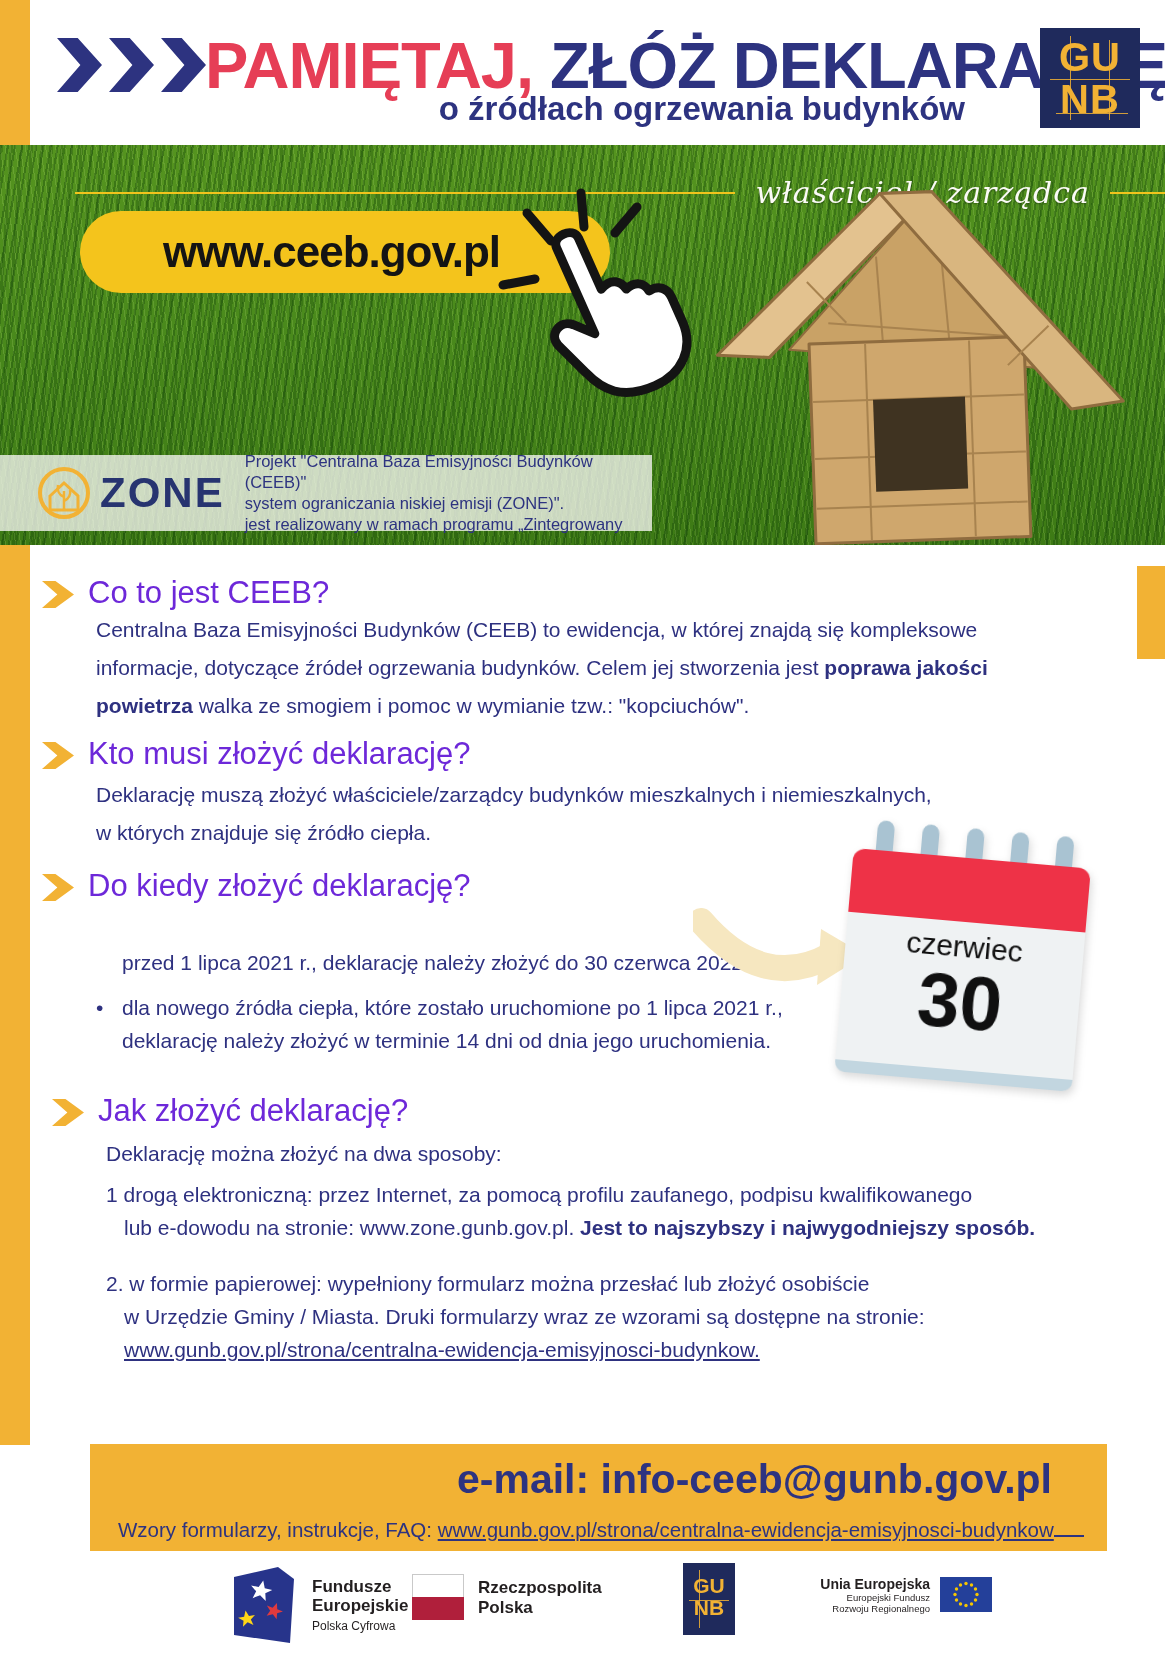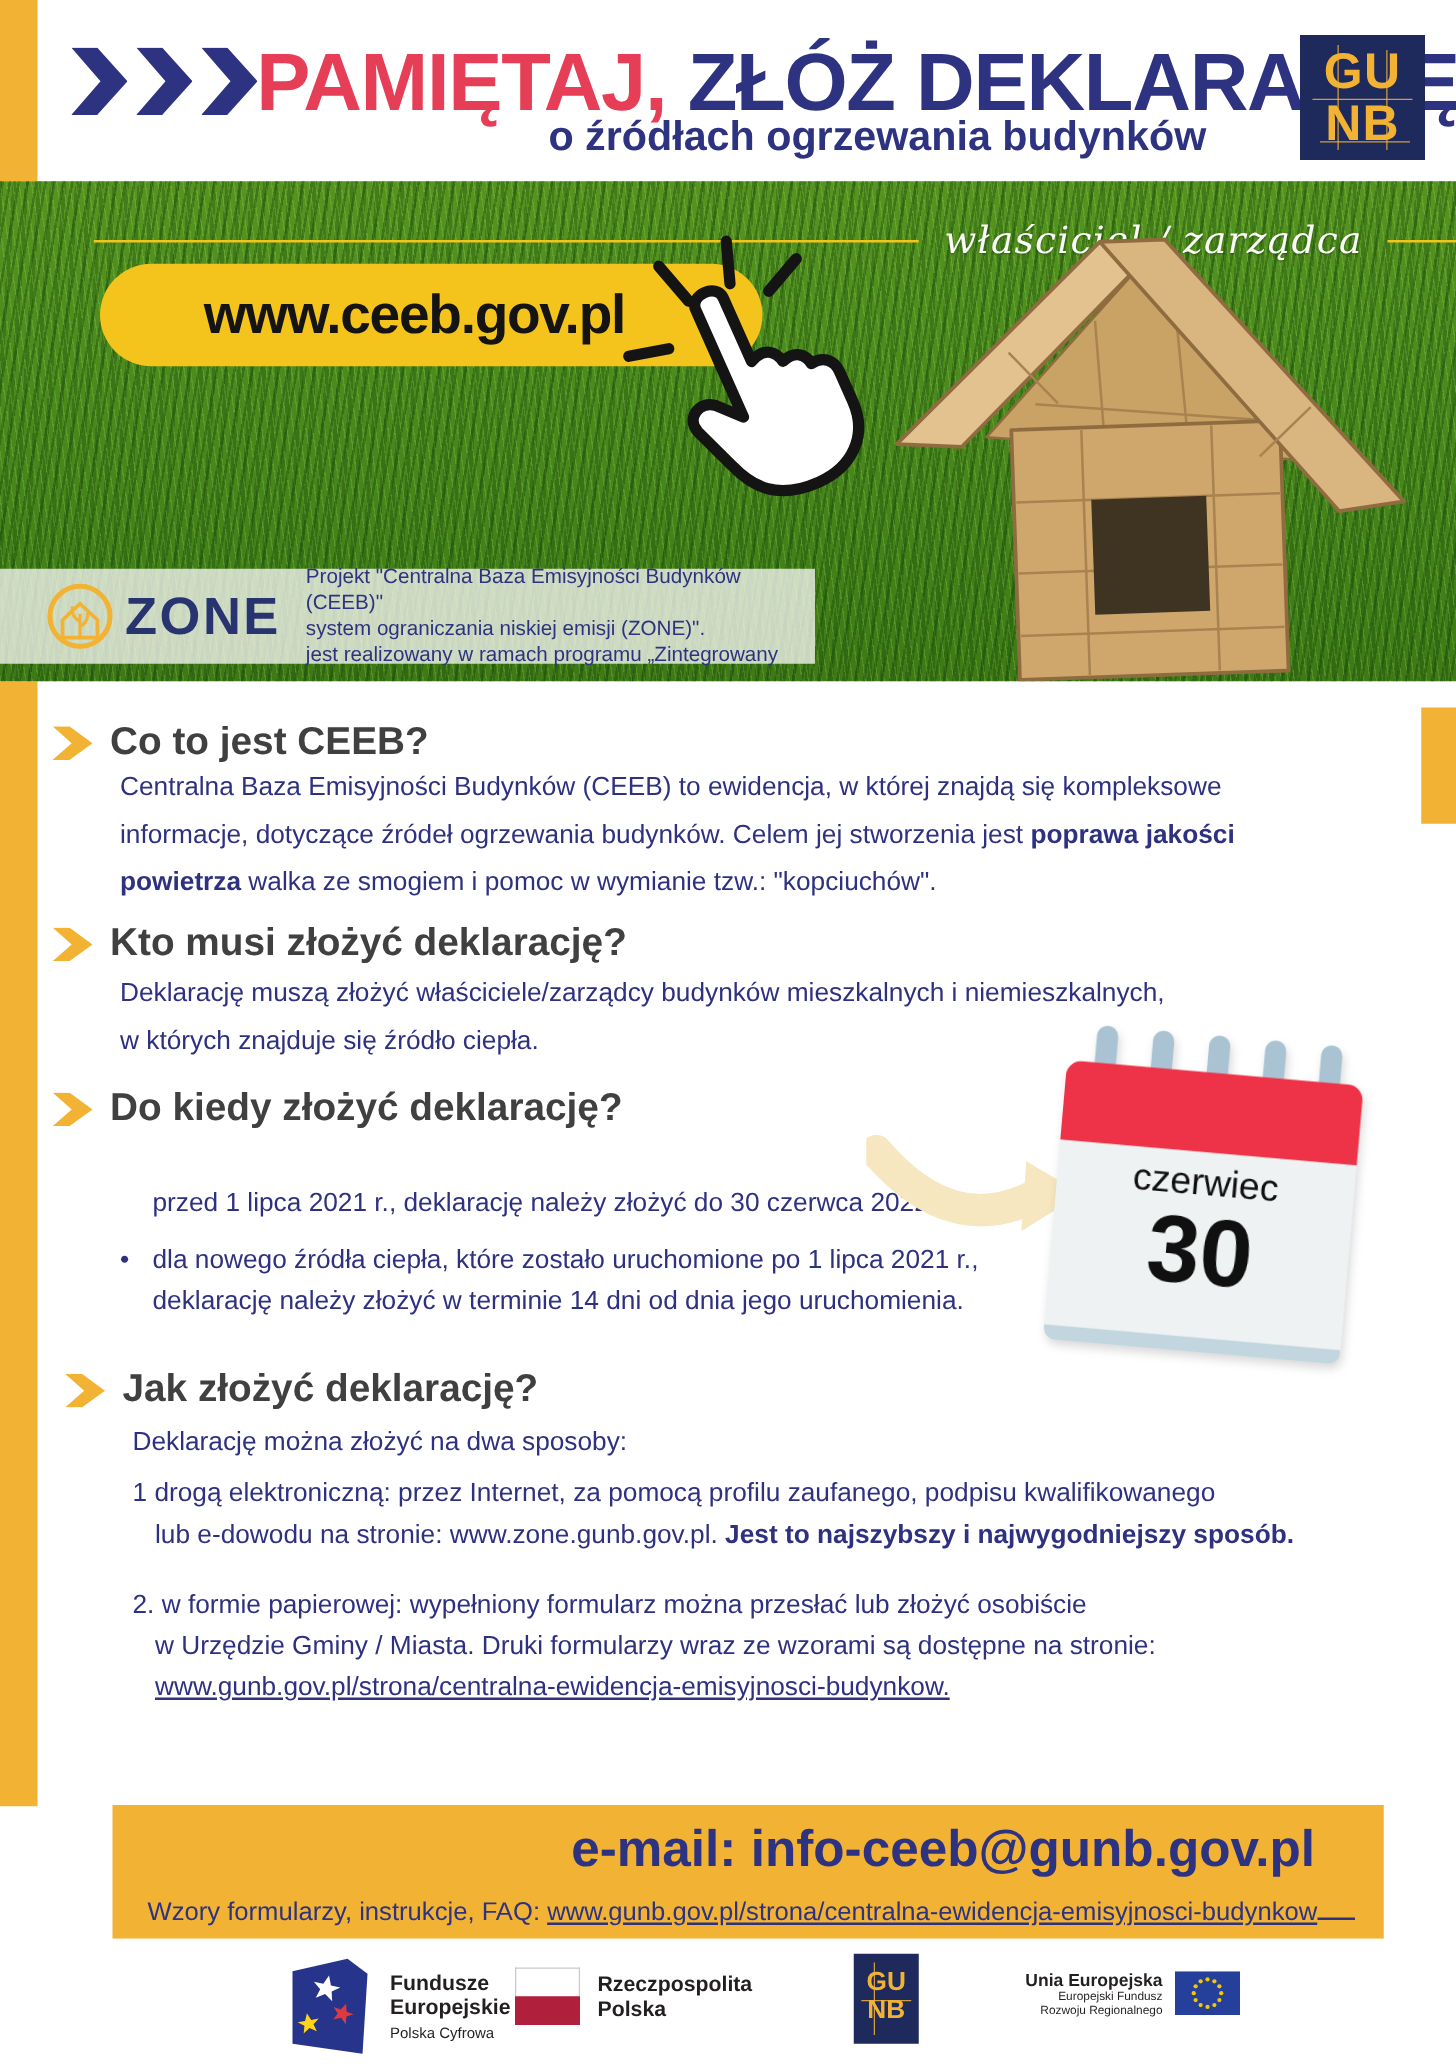--- a/index.html
+++ b/index.html
@@ -50,22 +50,22 @@
   .url-pill span{font-size:44px;font-weight:bold;color:#141414;letter-spacing:-1px;}
   .cursor-icon{position:absolute;left:487px;top:38px;width:210px;height:220px;}
   .house-graphic{position:absolute;left:690px;top:25px;width:470px;height:400px;}
   .zone-bar{position:absolute;left:0;top:310px;width:652px;height:76px;
             background:rgba(246,246,242,.78);display:flex;align-items:center;}
   .zone-icon{margin-left:36px;width:56px;height:56px;flex:0 0 auto;}
   .zone-word{margin-left:8px;font-size:42px;font-weight:bold;color:#273470;letter-spacing:2px;}
   .zone-text{margin-left:20px;color:#2D3380;font-size:16.5px;line-height:21px;}
 
   
-  .sec-head{position:absolute;display:flex;align-items:flex-start;color:#404040;
-            font-weight:bold;font-size:31px;}
+  .sec-head{position:absolute;display:flex;align-items:flex-start;color:#6d28d9;
+            font-weight:normal;font-size:31px;}
   .sec-chev{width:32px;height:27px;background:#F2B234;margin:6px 14px 0 0;flex:0 0 auto;
             clip-path:polygon(0 0,42% 0,100% 50%,42% 100%,0 100%,48% 50%);}
   .bodytext{position:absolute;color:#2E3180;font-size:21px;white-space:nowrap;}
   .bodytext b{font-weight:bold;}
   .bullet-dot{display:inline-block;width:26px;color:#2E3180;}
   .linkline{text-decoration:underline;}
 
   
   .calendar{position:absolute;left:845px;top:828px;width:238px;height:252px;
             transform:rotate(5deg);filter:drop-shadow(2px 4px 4px rgba(0,0,0,.15));}

